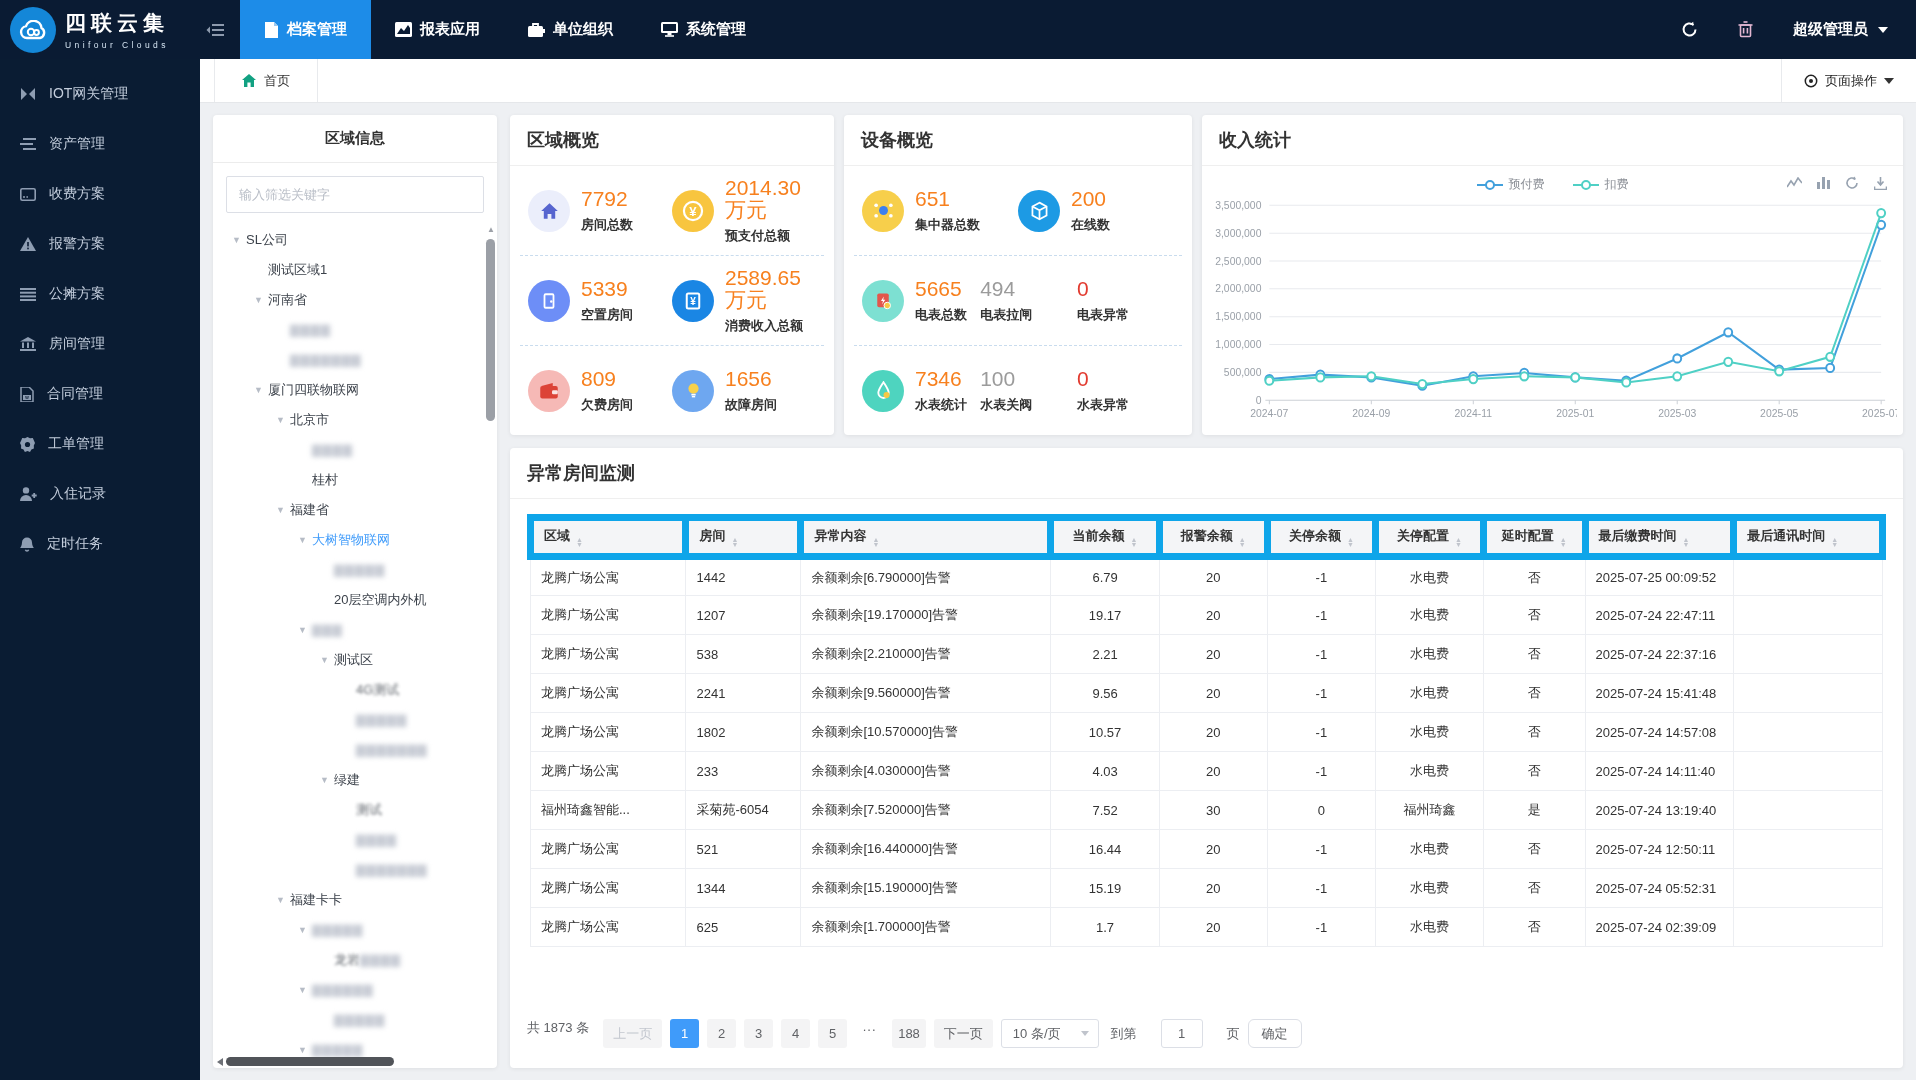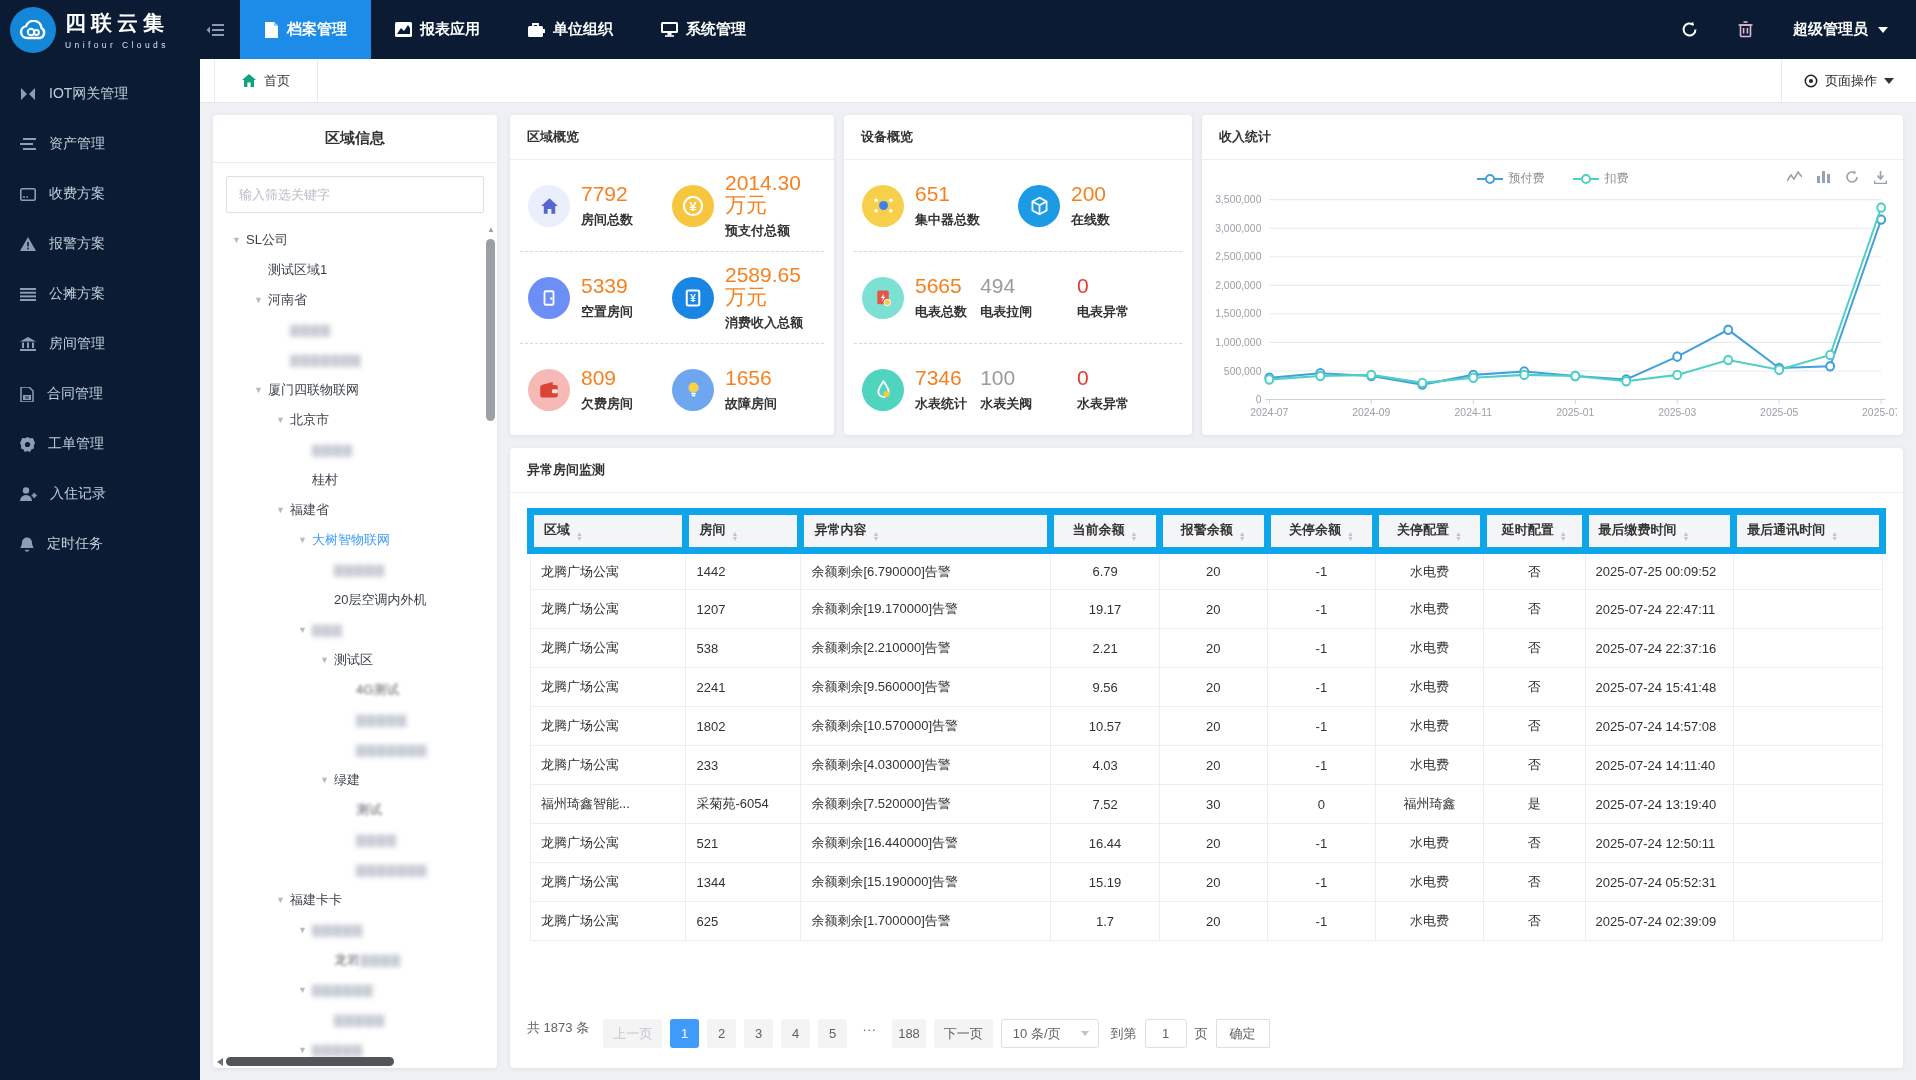--- a/index.html
+++ b/index.html
@@ -25,21 +25,21 @@
 .side-item{height:50px;display:flex;align-items:center;padding-left:20px;gap:13px;color:#c3cddc;font-size:14px;cursor:pointer}
 .side-item svg{flex:none;opacity:.85}
 
 .tabbar{position:absolute;top:59px;left:200px;right:0;height:44px;background:#fff;border-bottom:1px solid #e5e7ea;display:flex;align-items:center;z-index:3}
 .tab-home{height:100%;display:flex;align-items:center;gap:8px;padding:0 27px;margin-left:14px;border-left:1px solid #e8eaed;border-right:1px solid #e8eaed;font-size:13px;color:#333;cursor:pointer;background:#fff}
 .page-actions{margin-left:auto;height:100%;display:flex;align-items:center;gap:7px;padding:0 22px;border-left:1px solid #e8eaed;font-size:13px;color:#222;cursor:pointer}
 .pa-caret{width:0;height:0;border-left:5px solid transparent;border-right:5px solid transparent;border-top:6px solid #333}
 
 .content{position:absolute;top:103px;left:200px;right:0;bottom:0;padding:12px 13px;display:flex;gap:13px}
 .card{background:#fff;border-radius:4px;box-shadow:0 1px 4px rgba(0,0,0,.07);display:flex;flex-direction:column;min-width:0}
-.card-title{font-size:13px;font-weight:bold;color:#333;padding:13px 17px;border-bottom:1px solid #efefef;flex:none}
+.card-title{font-size:18px;font-weight:bold;color:#333;padding:13px 17px;border-bottom:1px solid #efefef;flex:none}
 
 .region-card{width:284px;flex:none;position:relative}
 .region-title{text-align:center;font-weight:bold;font-size:15px;color:#333;padding:14px 0;border-bottom:1px solid #ececec}
 .region-search-wrap{padding:13px 13px 4px}
 .region-search{width:100%;height:37px;border:1px solid #dcdfe6;border-radius:2px;padding:0 12px;font-size:13px;color:#333;outline:none}
 .region-search::placeholder{color:#b9bec7}
 .tree{flex:1;overflow:hidden;padding:8px 0 10px 4px;font-size:13px;color:#3c424b;position:relative}
 .titem{height:30px;display:flex;align-items:center;white-space:nowrap;cursor:pointer}
 .tcaret{width:19px;flex:none;font-size:9px;color:#b6bcc6;text-align:center}
 .titem.sel .tlabel{color:#3f9bfa}
@@ -96,23 +96,23 @@
 
 .pagination{margin-top:auto;display:flex;gap:8px;padding:18px 17px 20px;font-size:13px;color:#606266;flex:none}
 .ptotal{margin-right:6px;color:#606266}
 .pbtn{min-width:56px;height:29px;background:#f4f4f5;border-radius:3px;display:flex;align-items:center;justify-content:center;padding:0 10px;cursor:pointer}
 .pbtn.disabled{color:#c3c7cf;cursor:default}
 .pnum{min-width:29px;height:29px;background:#f4f4f5;border-radius:3px;display:flex;align-items:center;justify-content:center;cursor:pointer;padding:0 6px}
 .pnum.active{background:#3f9bfa;color:#fff}
 .pellip{min-width:29px;text-align:center;color:#606266;letter-spacing:1px}
 .psel{height:29px;border:1px solid #dcdfe6;border-radius:3px;display:flex;align-items:center;gap:20px;padding:0 9px 0 11px;color:#606266;cursor:pointer;background:#fff}
 .psel .caret{width:0;height:0;border-left:4px solid transparent;border-right:4px solid transparent;border-top:5px solid #c0c4cc}
-.pgoto{display:flex;align-items:center;gap:8px;margin-left:4px}
+.pgoto{display:flex;align-items:center;gap:24px;margin-left:4px}
 .pgoto input{width:42px;height:29px;border:1px solid #dcdfe6;border-radius:3px;text-align:center;font-size:13px;color:#606266;outline:none}
-.pok{height:29px;padding:5px 13px;border:1px solid #dcdfe6;border-radius:1px;background:#fff;color:#606266;display:flex;align-items:center;cursor:pointer}
+.pok{height:29px;padding:5px 13px;border:1px solid #dcdfe6;border-radius:6px;background:#fff;color:#606266;display:flex;align-items:center;cursor:pointer}
 </style>
 </head>
 <body>
 
 <div class="navbar">
   <div class="logo">
     <div class="logo-circle">
       <svg width="28" height="20" viewBox="0 0 28 20">
           <path d="M8 18 a6 6 0 0 1 -1-11.9 A8 8 0 0 1 22.5 8 A5.5 5.5 0 0 1 21 18 Z" fill="none" stroke="#fff" stroke-width="2.4"></path>
           <circle cx="12" cy="12" r="3.2" fill="none" stroke="#fff" stroke-width="2"></circle>

